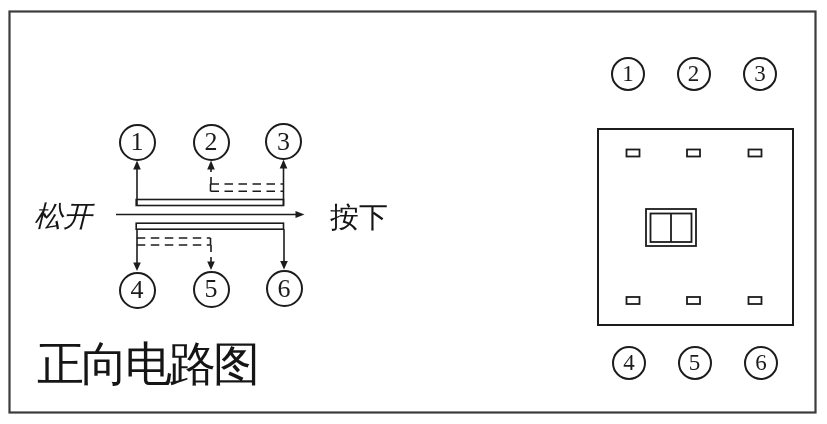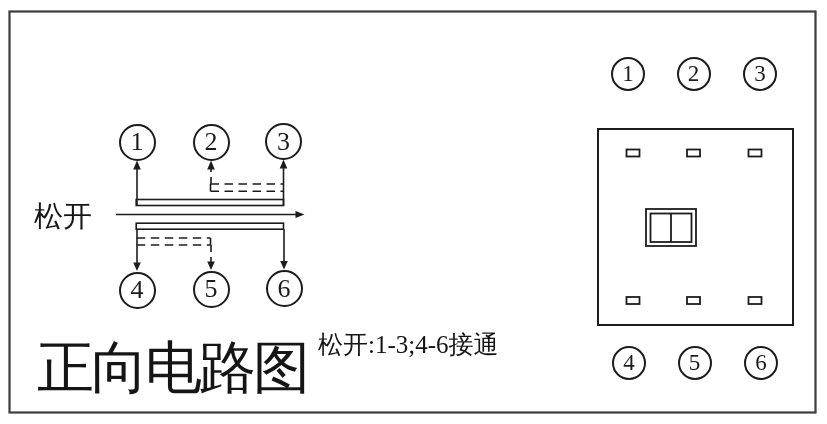--- a/index.html
+++ b/index.html
@@ -39,23 +39,24 @@
     position: absolute;
     z-index: 2;
     color: #151515;
     white-space: nowrap;
   }
   .state-label {
     font-size: 29px;
     line-height: 30px;
   }
   .fig-title {
-    font-size: 57px;
+    font-size: 47px;
     line-height: 52px;
     letter-spacing: -3px;
+    font-family: Liberation Mono, monospace;
   }
   .notes {
     position: absolute;
     z-index: 2;
     color: #151515;
     font-size: 25px;
     line-height: 27px;
     white-space: nowrap;
   }
 </style>
@@ -135,26 +136,26 @@
   <div class="term lg" style="left:118.5px; top:271.5px;">
     <span>4</span>
   </div>
   <div class="term lg" style="left:192.5px; top:270.5px;">
     <span>5</span>
   </div>
   <div class="term lg" style="left:265.5px; top:270px;">
     <span>6</span>
   </div>
 
-  <div class="label state-label" style="left:34px; top:201px;">松开</div>
+  <div class="label state-label" style="left:34px; top:201px;font-style:italic;">松开</div>
+  <div class="label state-label" style="left:330px; top:202px;">按下</div>
 
   <div class="label fig-title" style="left:37px; top:342px;">正向电路图</div>
 
   <div class="notes" style="left:318px; top:331px;">
-    <div>松开:1-3;4-6接通</div>
   </div>
 
   <div class="term sm" style="left:611px; top:57px;">
     <span>1</span>
   </div>
   <div class="term sm" style="left:676.5px; top:56.5px;">
     <span>2</span>
   </div>
   <div class="term sm" style="left:743px; top:57px;">
     <span>3</span>

